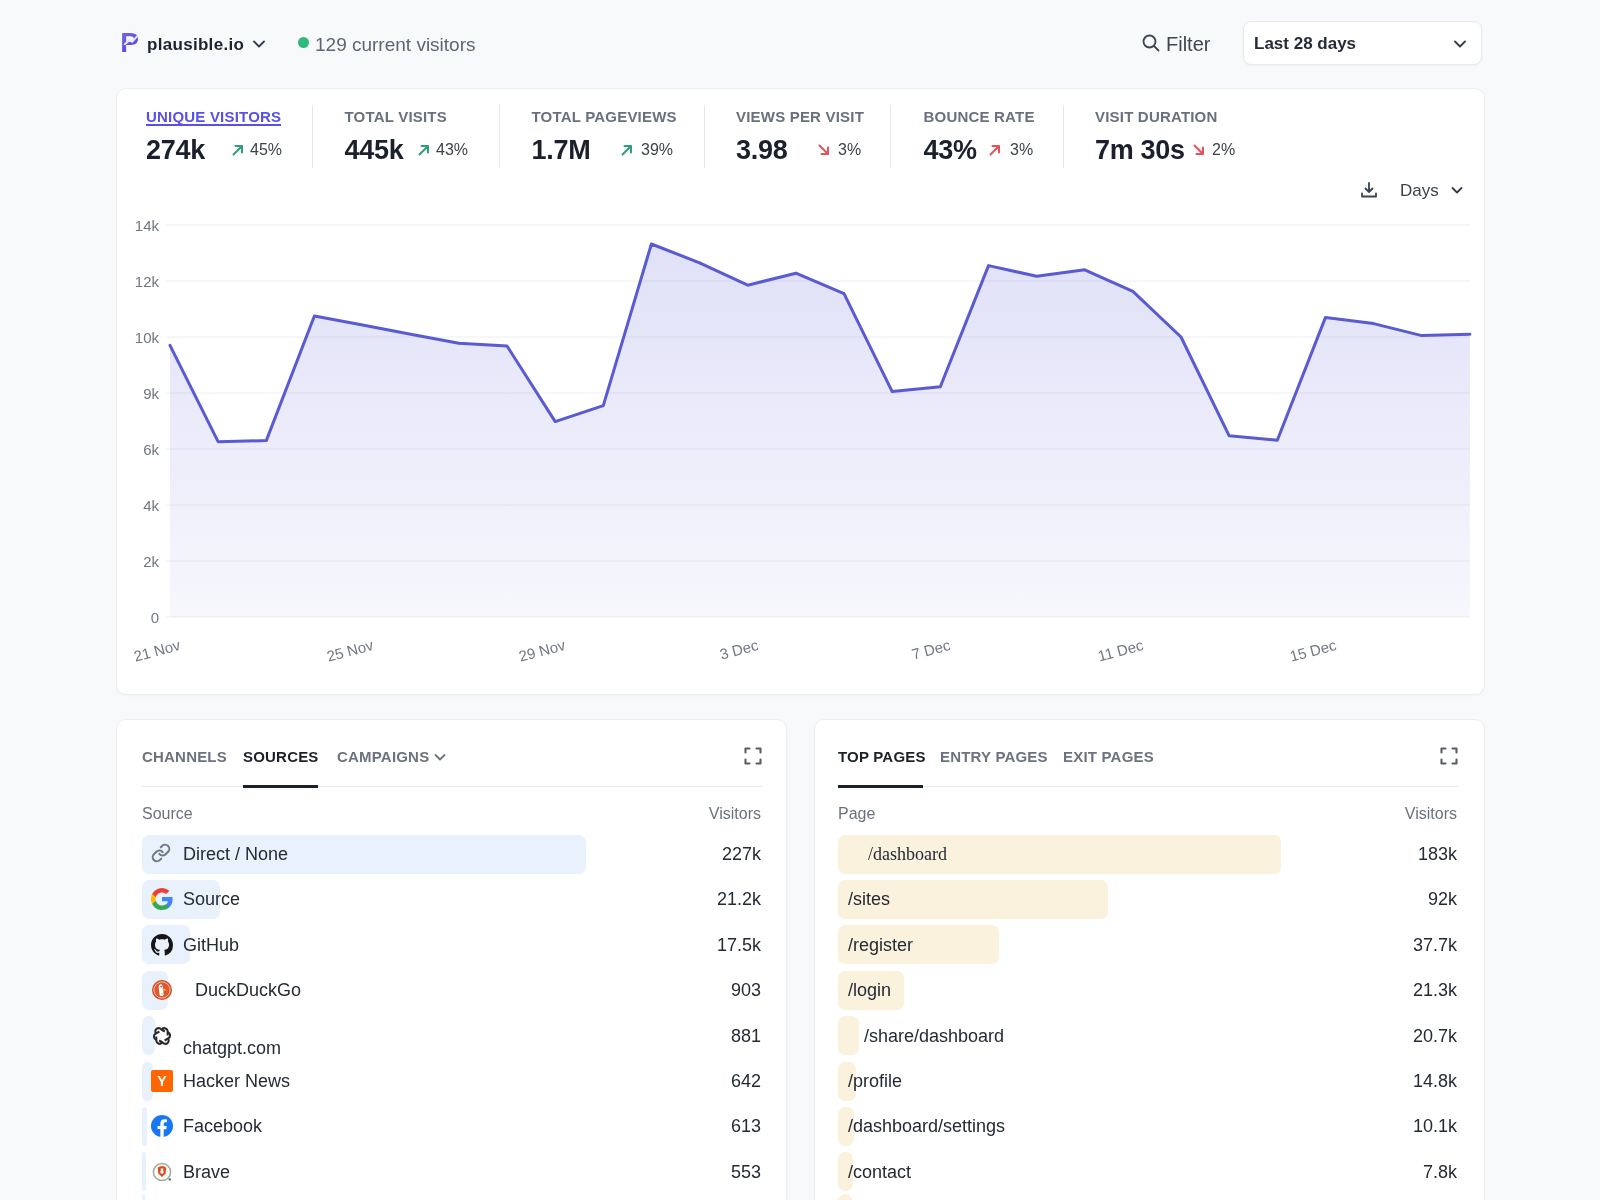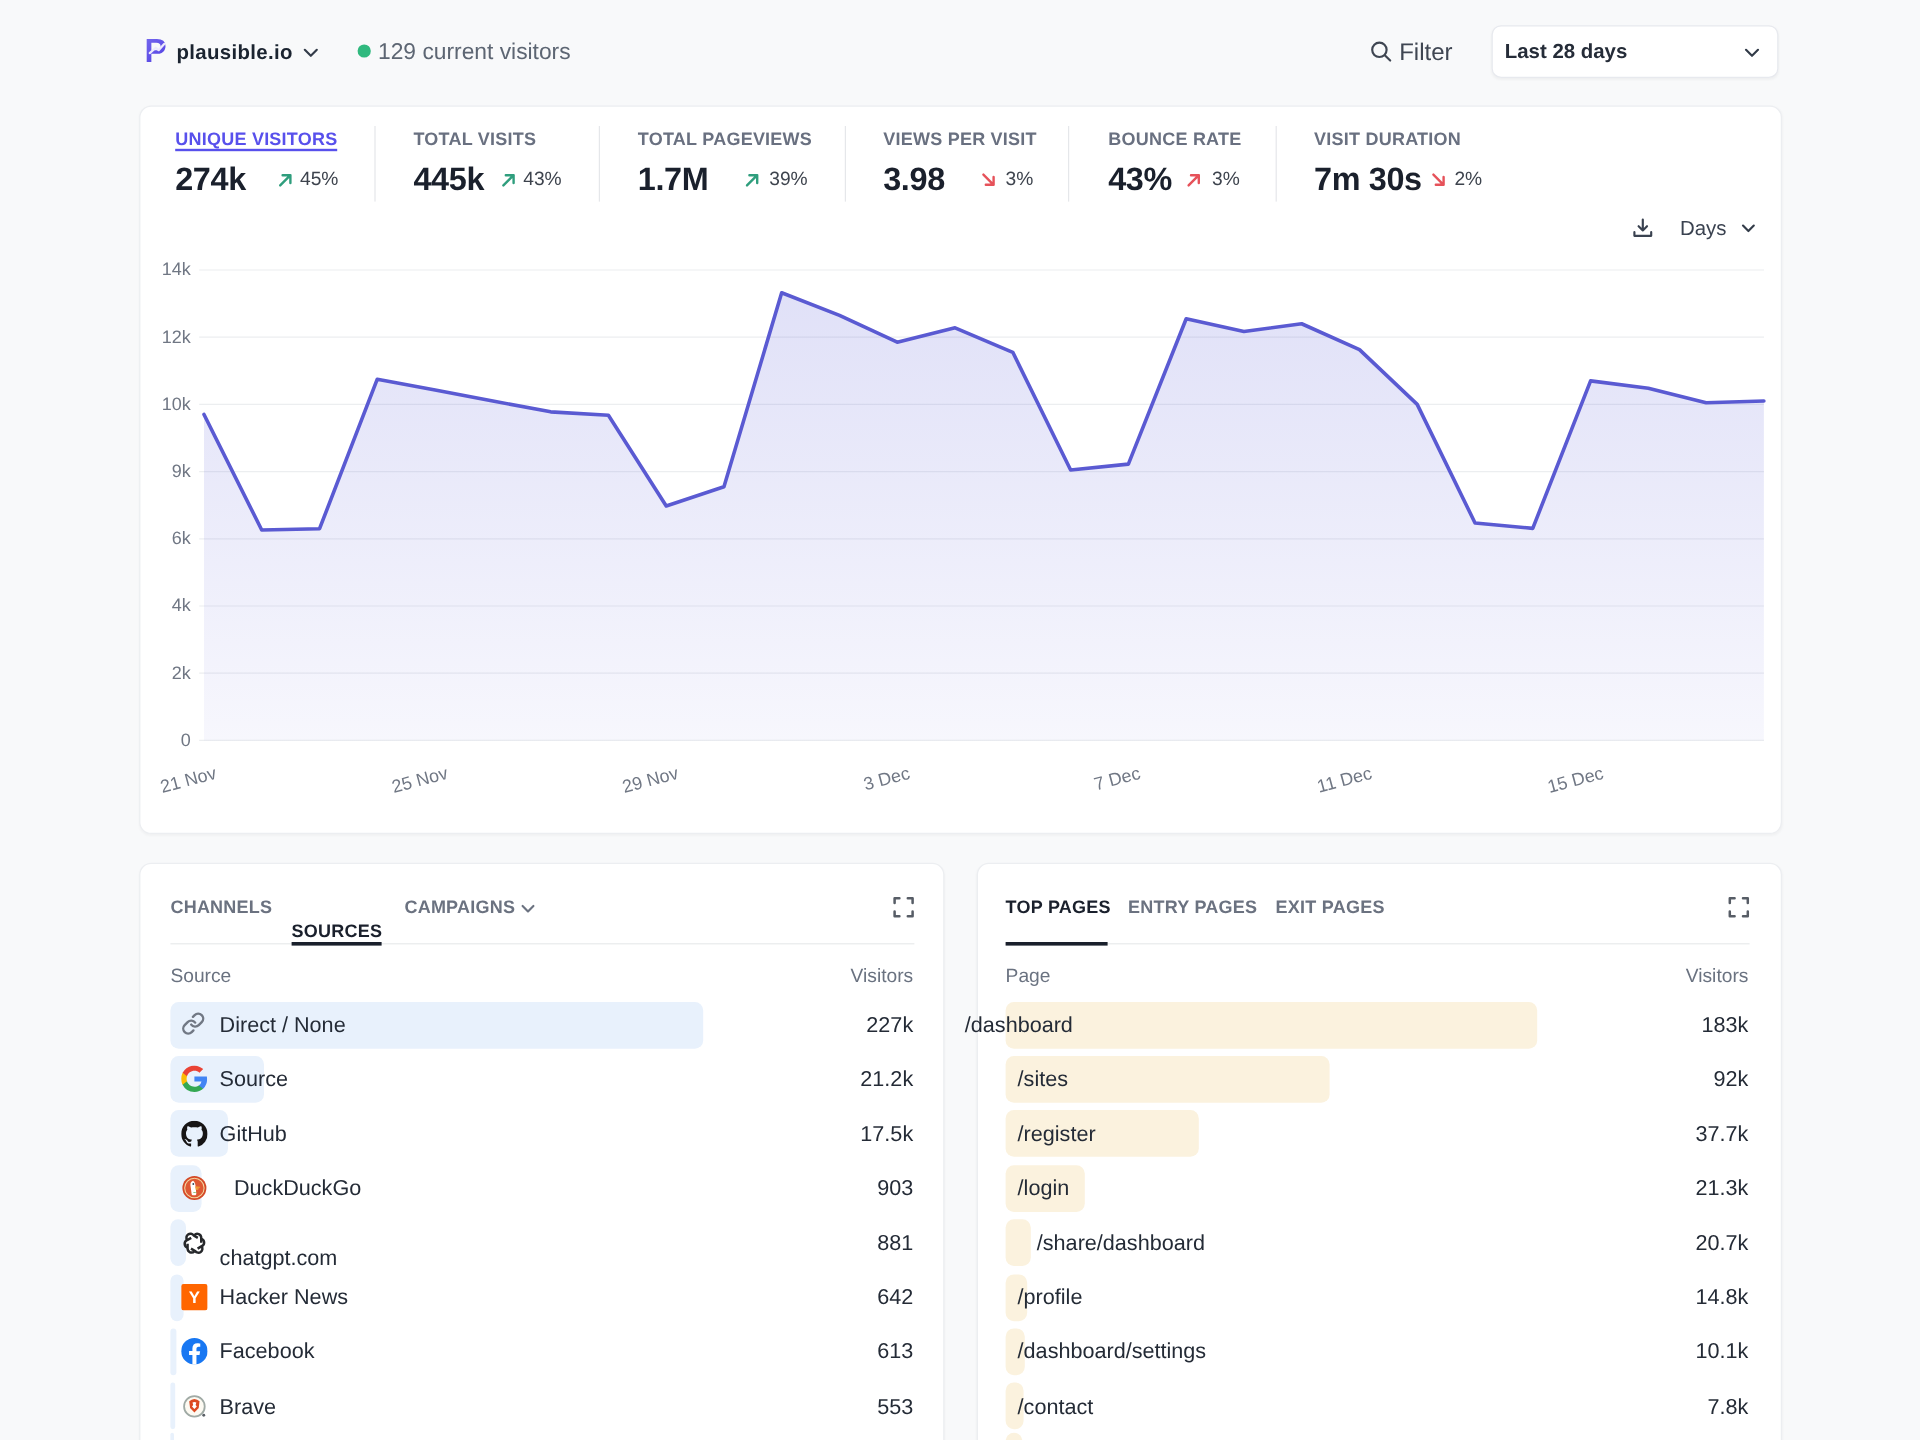--- a/index.html
+++ b/index.html
@@ -139,21 +139,21 @@
 <div class="xlab" style="left:68.0px; top:637px;">21 Nov</div>
 <div class="xlab" style="left:260.6px; top:637px;">25 Nov</div>
 <div class="xlab" style="left:453.2px; top:637px;">29 Nov</div>
 <div class="xlab" style="left:645.7px; top:637px;">3 Dec</div>
 <div class="xlab" style="left:838.3px; top:637px;">7 Dec</div>
 <div class="xlab" style="left:1030.9px; top:637px;">11 Dec</div>
 <div class="xlab" style="left:1223.5px; top:637px;">15 Dec</div>
 
 <div class="card" style="left:116px; top:719px; width:671px; height:560px;"></div>
 <div class="abs vc tab" style="left:142px; top:756px;">CHANNELS</div>
-<div class="abs vc tab active" style="left:243px; top:776px;">SOURCES</div>
+<div class="abs vc tab active" style="left:243px; top:756px;">SOURCES</div>
 <div class="abs vc tab" style="left:337px; top:756px;">CAMPAIGNS</div>
 <svg class="abs" style="left:433px; top:752px;" width="14" height="11" viewBox="0 0 14 11">
       <path d="M2.5 3 L7 7.5 L11.5 3" fill="none" stroke="#6b7280" stroke-width="1.8" stroke-linecap="round" stroke-linejoin="round"></path>
     </svg>
 <svg class="abs" style="left:744px; top:747px;" width="18" height="18" viewBox="0 0 18 18">
       <path d="M1.5 5.5 V1.5 H5.5 M12.5 1.5 H16.5 V5.5 M16.5 12.5 V16.5 H12.5 M5.5 16.5 H1.5 V12.5" fill="none" stroke="#575d66" stroke-width="2.1" stroke-linecap="round" stroke-linejoin="round"></path>
     </svg>
 <div class="abs" style="left:142px; top:786px; width:620px; height:1px; background:#e8eaec;"></div>
 <div class="abs" style="left:243px; top:785px; width:75px; height:3px; background:#1a202c;"></div>
 <div class="abs vc colhead" style="left:142px; top:814px;">Source</div>
@@ -233,21 +233,21 @@
 <div class="abs vc tab" style="left:940px; top:756px;">ENTRY PAGES</div>
 <div class="abs vc tab" style="left:1063px; top:756px;">EXIT PAGES</div>
 <svg class="abs" style="left:1440px; top:747px;" width="18" height="18" viewBox="0 0 18 18">
       <path d="M1.5 5.5 V1.5 H5.5 M12.5 1.5 H16.5 V5.5 M16.5 12.5 V16.5 H12.5 M5.5 16.5 H1.5 V12.5" fill="none" stroke="#575d66" stroke-width="2.1" stroke-linecap="round" stroke-linejoin="round"></path>
     </svg>
 <div class="abs" style="left:838px; top:786px; width:620px; height:1px; background:#e8eaec;"></div>
 <div class="abs" style="left:838px; top:785px; width:85px; height:3px; background:#1a202c;"></div>
 <div class="abs vc colhead" style="left:838px; top:814px;">Page</div>
 <div class="abs vc colhead" style="right:143px; top:814px;">Visitors</div>
 <div class="bar" style="left:838px; top:834.5px; width:443px; background:#fbf2de;"></div>
-<div class="abs vc rowlabel" style="left:804px; top:854.0px;">/dashboard</div>
+<div class="abs vc rowlabel" style="left:868px; top:854.0px;font-family:Liberation Serif, serif;">/dashboard</div>
 <div class="abs vc rowval" style="right:143px; top:854.0px;">183k</div>
 <div class="bar" style="left:838px; top:879.9px; width:270px; background:#fbf2de;"></div>
 <div class="abs vc rowlabel" style="left:848px; top:899.4px;">/sites</div>
 <div class="abs vc rowval" style="right:143px; top:899.4px;">92k</div>
 <div class="bar" style="left:838px; top:925.3px; width:161px; background:#fbf2de;"></div>
 <div class="abs vc rowlabel" style="left:848px; top:944.8px;">/register</div>
 <div class="abs vc rowval" style="right:143px; top:944.8px;">37.7k</div>
 <div class="bar" style="left:838px; top:970.7px; width:66px; background:#fbf2de;"></div>
 <div class="abs vc rowlabel" style="left:848px; top:990.2px;">/login</div>
 <div class="abs vc rowval" style="right:143px; top:990.2px;">21.3k</div>

